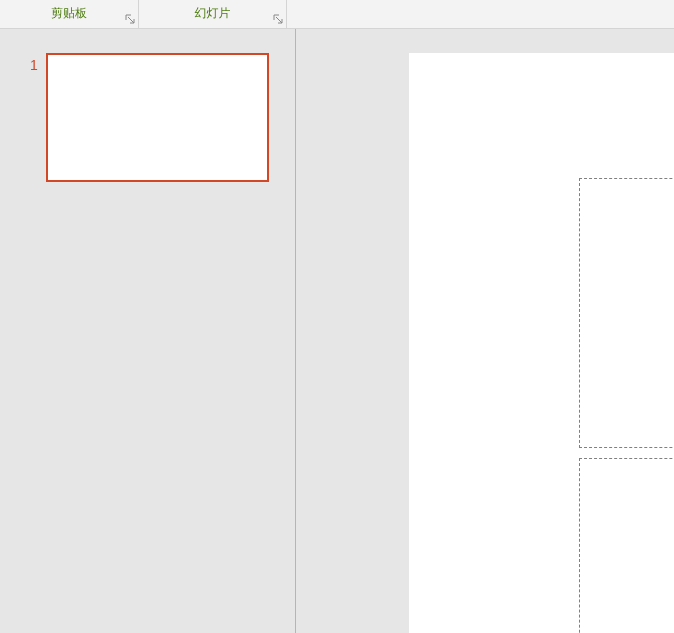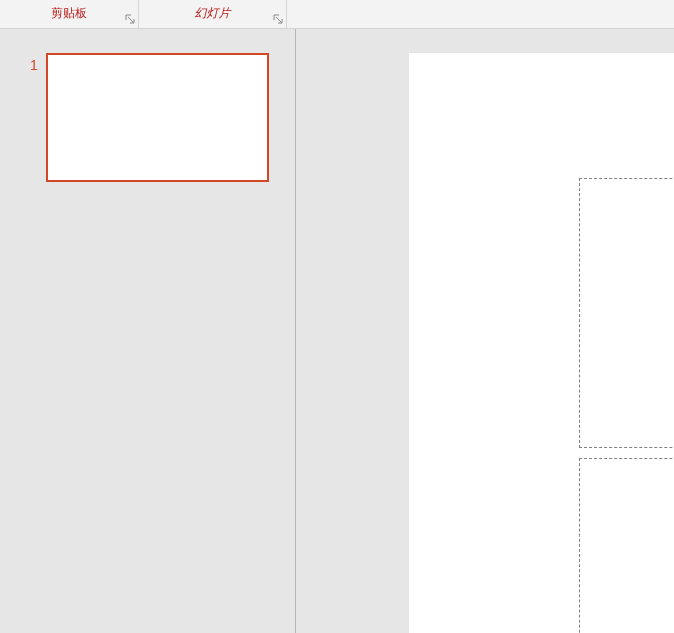--- a/index.html
+++ b/index.html
@@ -21,30 +21,29 @@
       height: 29px;
       background: #f3f3f3;
       border-bottom: 1px solid #d4d4d4;
     }
     .ribbon-group {
       position: relative;
       border-right: 1px solid #d4d4d4;
       display: flex;
       align-items: flex-end;
       justify-content: center;
-      color: #b91c1c;
+      color: #4d7c0f;
       font-size: 12px;
       padding-bottom: 6px;
     }
     .ribbon-group-clipboard {
       width: 139px;
     }
     .ribbon-group-slides {
       width: 148px;
-      font-style: italic;
     }
     .ribbon-group-fonts {
       width: 302px;
     }
     .dialog-launcher {
       position: absolute;
       right: 3px;
       bottom: 4px;
       width: 10px;
       height: 10px;

